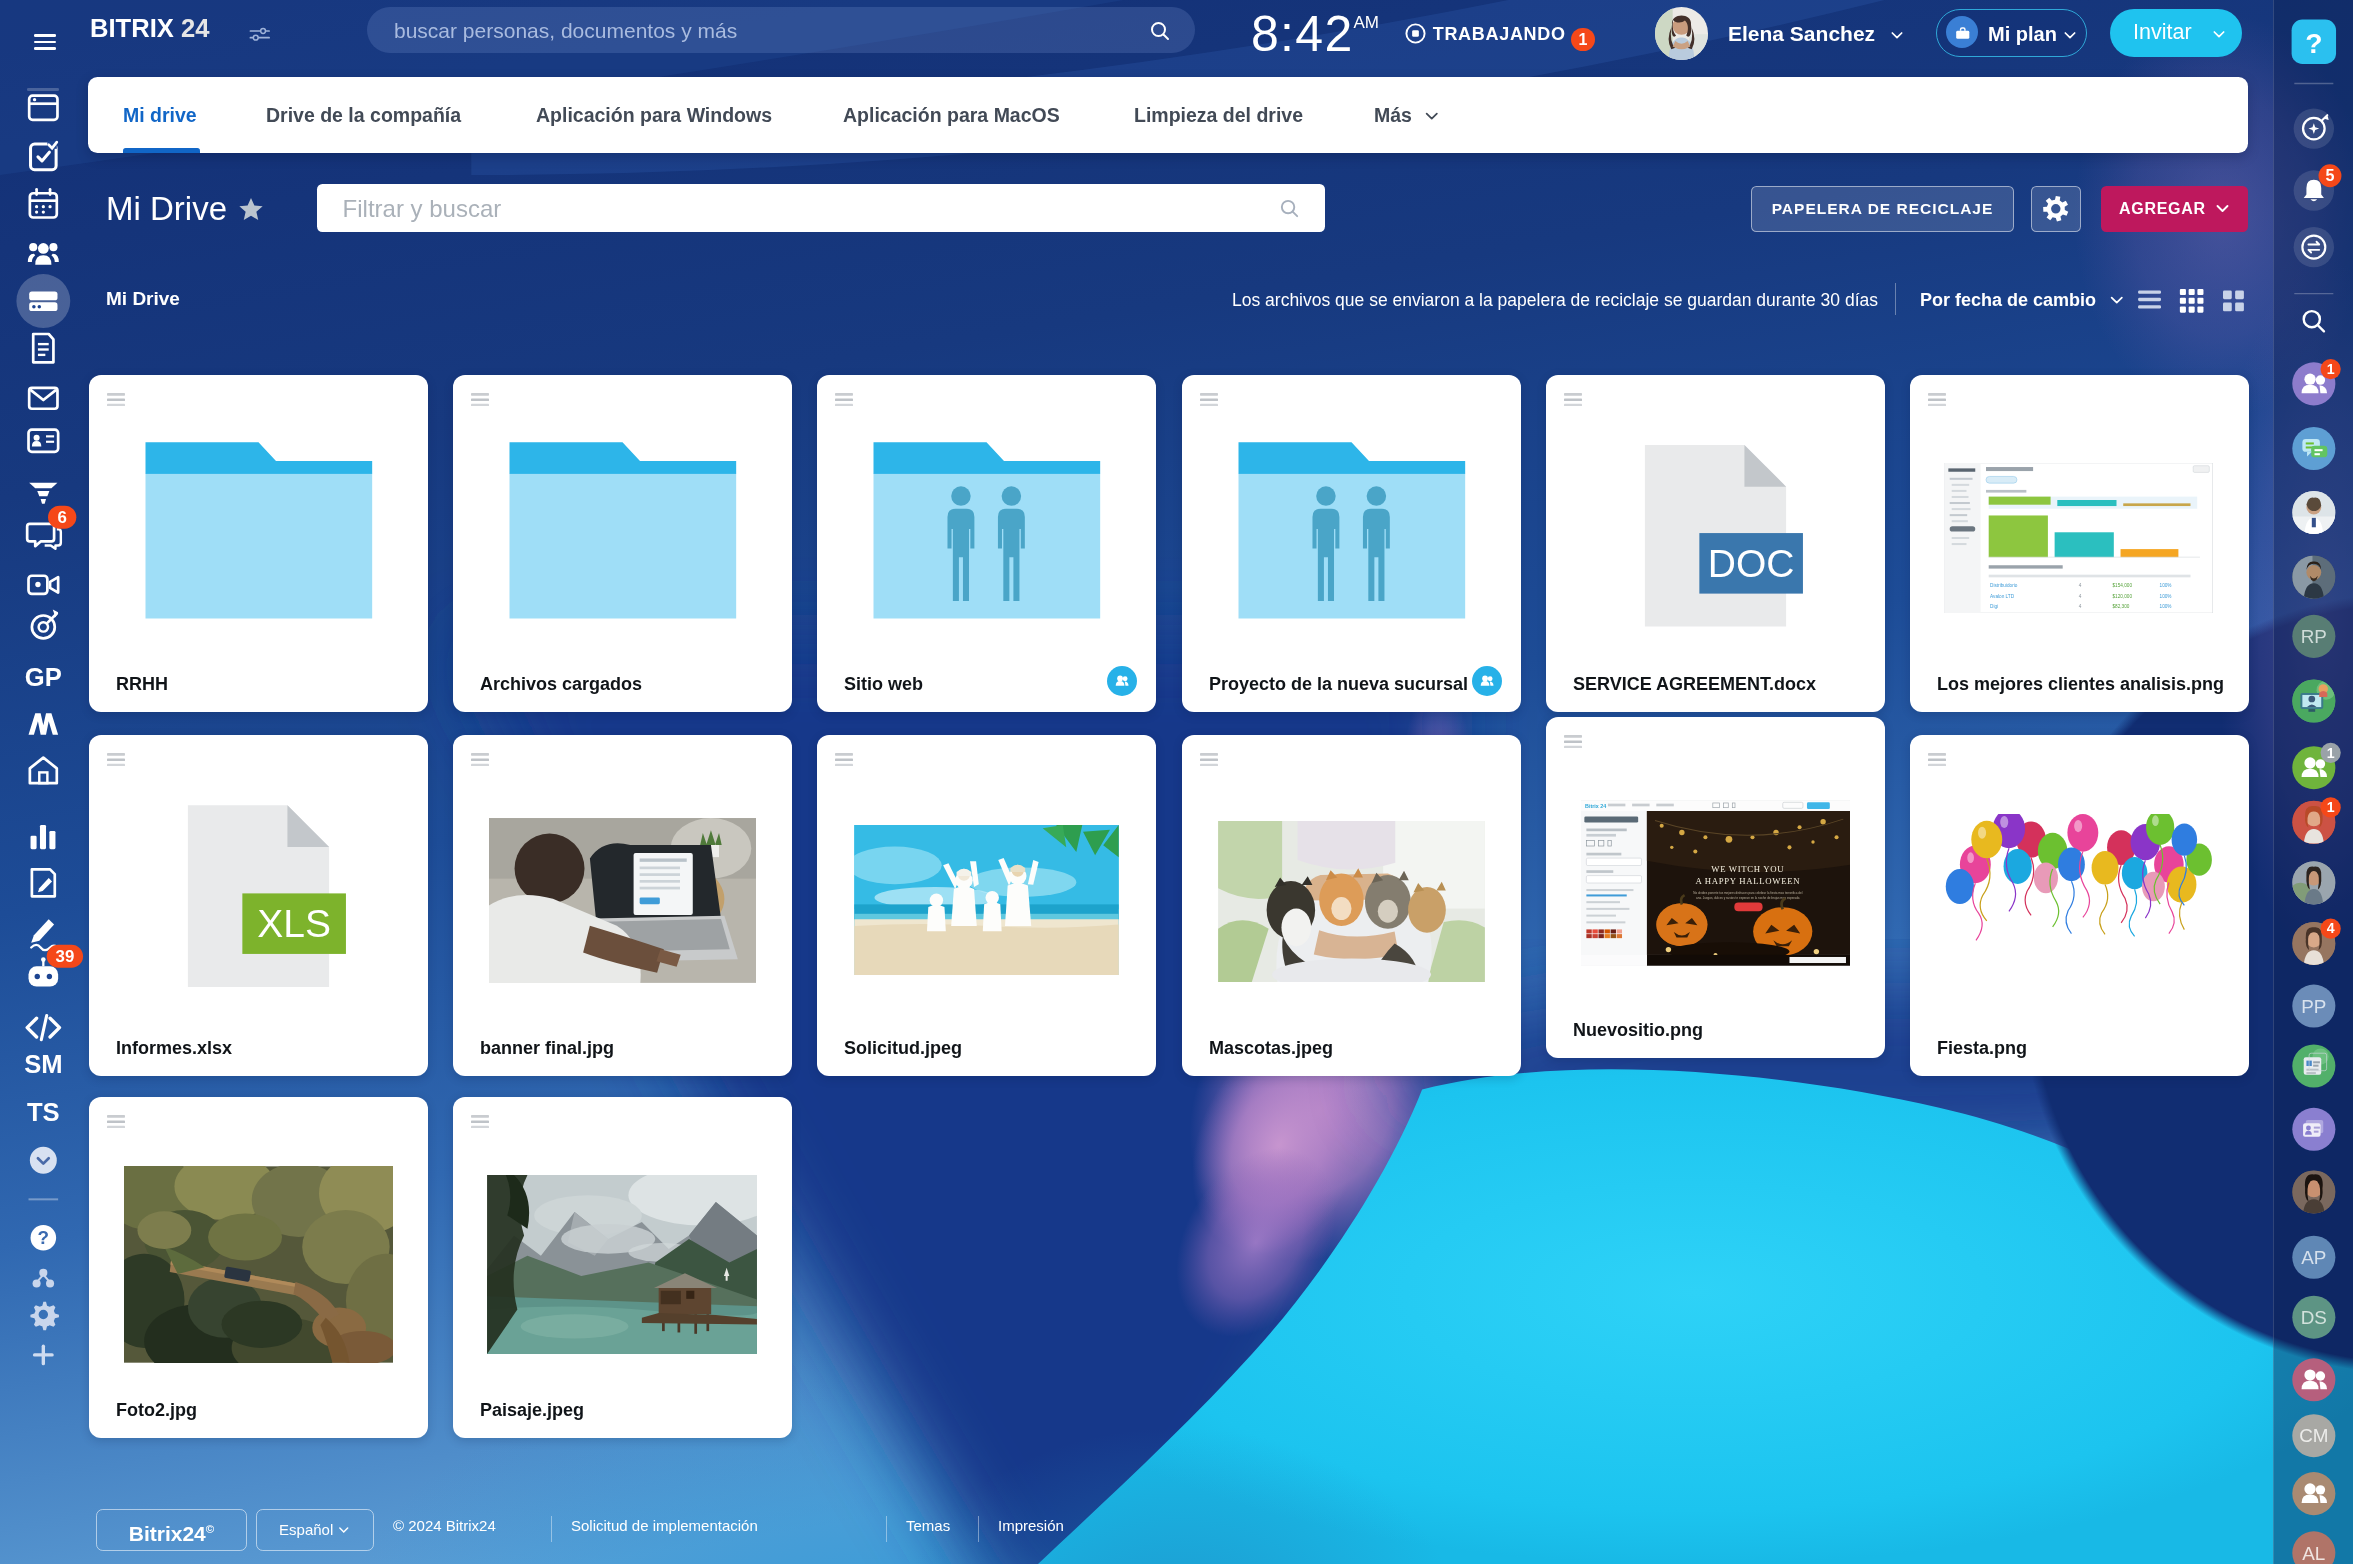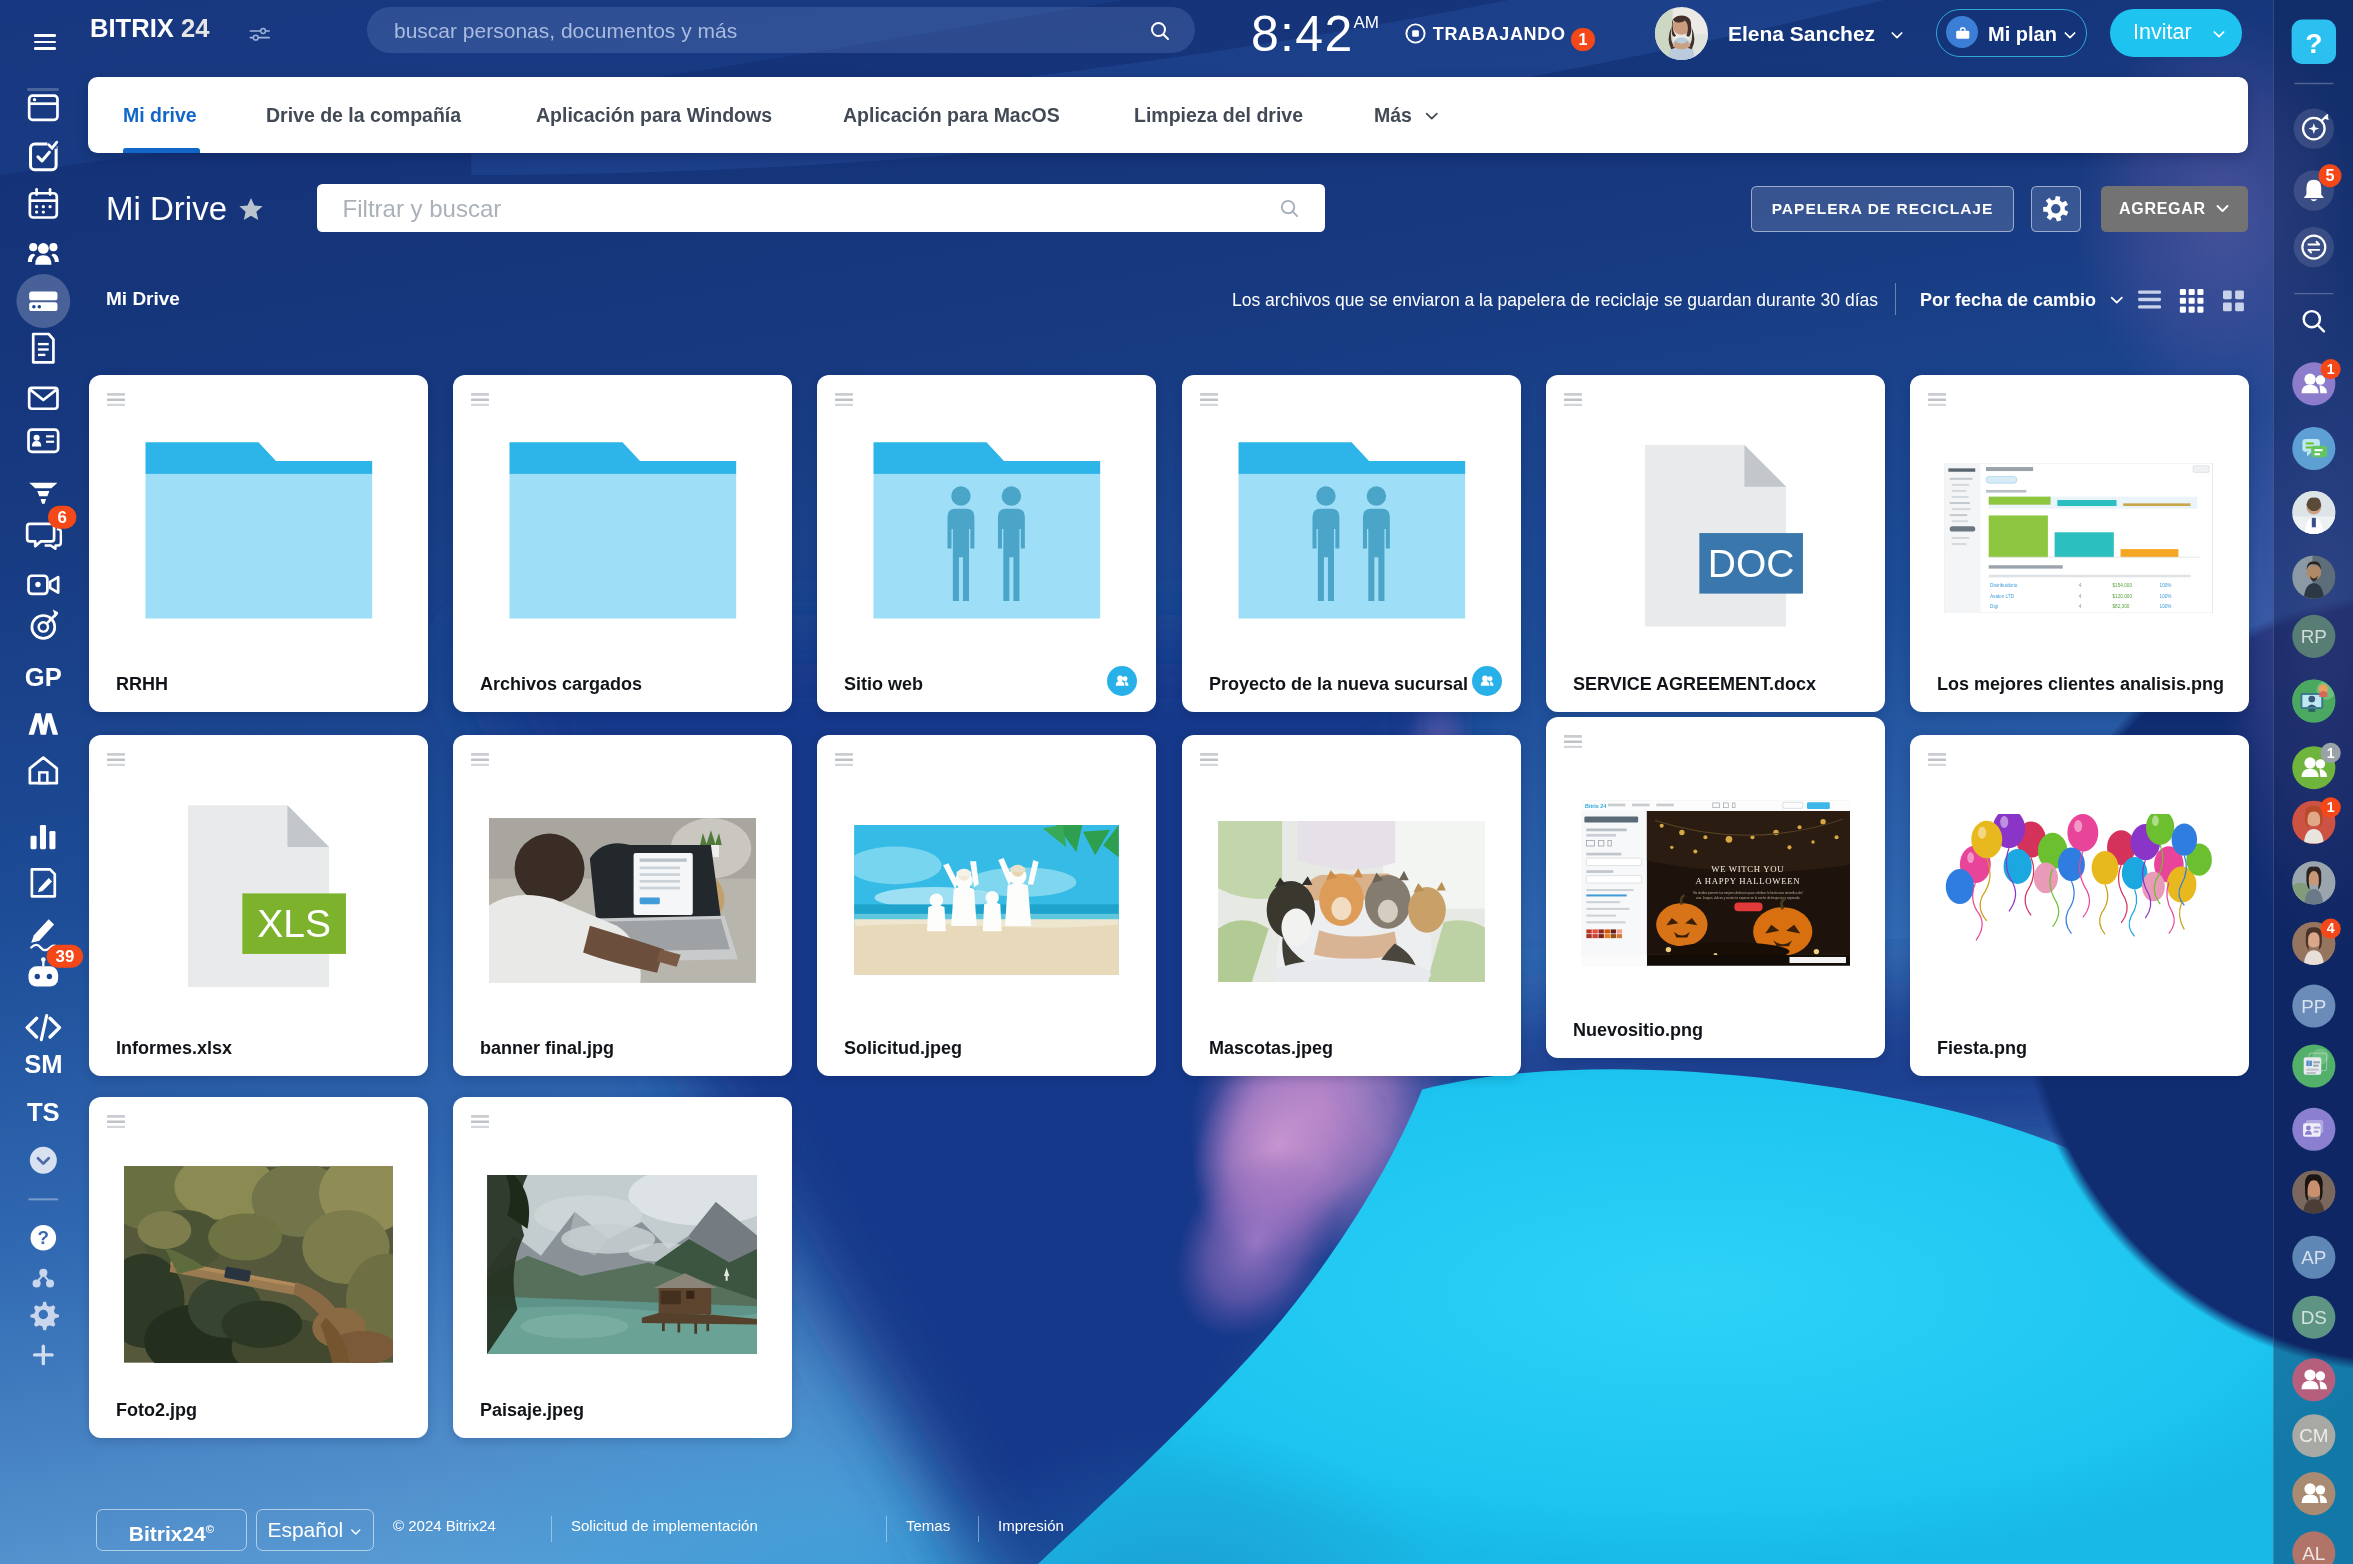--- a/index.html
+++ b/index.html
@@ -30,21 +30,21 @@
   .navcard .active { color:#1166c7; }
   .underline { position:absolute; left:35px; top:71px; width:77px; height:5.4px; background:#1166c7; border-radius:2.7px 2.7px 0 0; }
 
   
   .title { position:absolute; left:106px; top:190px; color:#fff; font-size:33px; font-weight:400; }
   .filter { position:absolute; left:317px; top:184px; width:1008px; height:48px; background:#fff; border-radius:5.4px; }
   .filter .ph { position:absolute; left:25.6px; top:10.8px; font-size:24px; color:#aab1b9; }
   .btn-outline { position:absolute; top:186px; height:46px; border:1px solid rgba(255,255,255,0.5); border-radius:5.4px; color:#fff; font-size:15.5px; font-weight:700; letter-spacing:1px; text-align:center; }
   .papelera { left:1751px; width:263px; line-height:43px; background:rgba(255,255,255,0.14); }
   .gearbtn { left:2031px; width:50px; background:rgba(255,255,255,0.14); }
-  .agregar { position:absolute; left:2101px; top:186px; width:147px; height:46px; background:#737373; border-radius:5.4px; color:#fff; font-size:16px; font-weight:700; letter-spacing:0.7px; text-align:center; line-height:46px; }
+  .agregar { position:absolute; left:2101px; top:186px; width:147px; height:46px; background:#be185d; border-radius:5.4px; color:#fff; font-size:16px; font-weight:700; letter-spacing:0.7px; text-align:center; line-height:46px; }
 
   
   .crumb { position:absolute; left:106px; top:288px; color:#fff; font-size:19px; font-weight:600; }
   .hint { position:absolute; top:290px; color:#fff; font-size:17.5px; }
 
   
   .card { position:absolute; width:339px; background:#fff; border-radius:12px; box-shadow:0 2.7px 9.4px rgba(0,20,60,0.18); }
   .card .menu { position:absolute; left:18px; top:17.5px; width:18px; }
   .card .lbl { position:absolute; left:27px; bottom:17.5px; font-size:18px; font-weight:700; color:#101418; white-space:nowrap; }
   .card .shared { position:absolute; right:19px; bottom:16px; width:30px; height:30px; border-radius:50%; background:#27b1e8; }
@@ -738,21 +738,21 @@
       </g>
     <path d="M230 212 L255 205 L340 208 L401 214 L401 222 L230 220 Z" fill="#55402c"></path>
     <path d="M0 0 L60 0 Q40 40 55 90 Q30 140 45 200 L0 266 Z" fill="#24301f" opacity="0.92"></path>
     <path d="M40 0 Q70 30 60 80 L30 60 Q40 30 28 0 Z" fill="#1d2a1a"></path>
     <path d="M352 150 l4 -12 4 12 -2.5 0 0 7 -3 0 0 -7 Z" fill="#e8e8e4"></path>
   </svg>
   <div class="lbl">Paisaje.jpeg</div>
 </div>
 
 <div class="fbtn" style="left:96px;width:151px"><span style="font-size:21px;font-weight:700;line-height:39px">Bitrix24<sup style="font-size:11.4px">©</sup></span></div>
-<div class="fbtn" style="left:256px;width:118px"><span style="font-size:21px;line-height:39px">Español
+<div class="fbtn" style="left:256px;width:118px"><span style="font-size:15px;line-height:39px">Español
   <svg width="13.5" height="13.5" viewBox="0 0 24 24" style="vertical-align:-1.3px">
         <path d="M5 9 L12 16 L19 9" fill="none" stroke="#fff" stroke-width="2.6" stroke-linecap="round"></path>
       </svg></span>
 </div>
 <div class="ftext" style="left:393px">© 2024 Bitrix24</div>
 <div class="abs" style="left:551px;top:1516px;width:1.3px;height:25.6px;background:rgba(255,255,255,0.4)"></div>
 <div class="ftext" style="left:571px">Solicitud de implementación</div>
 <div class="abs" style="left:886px;top:1516px;width:1.3px;height:25.6px;background:rgba(255,255,255,0.4)"></div>
 <div class="ftext" style="left:906px">Temas</div>
 <div class="abs" style="left:978px;top:1516px;width:1.3px;height:25.6px;background:rgba(255,255,255,0.4)"></div>

